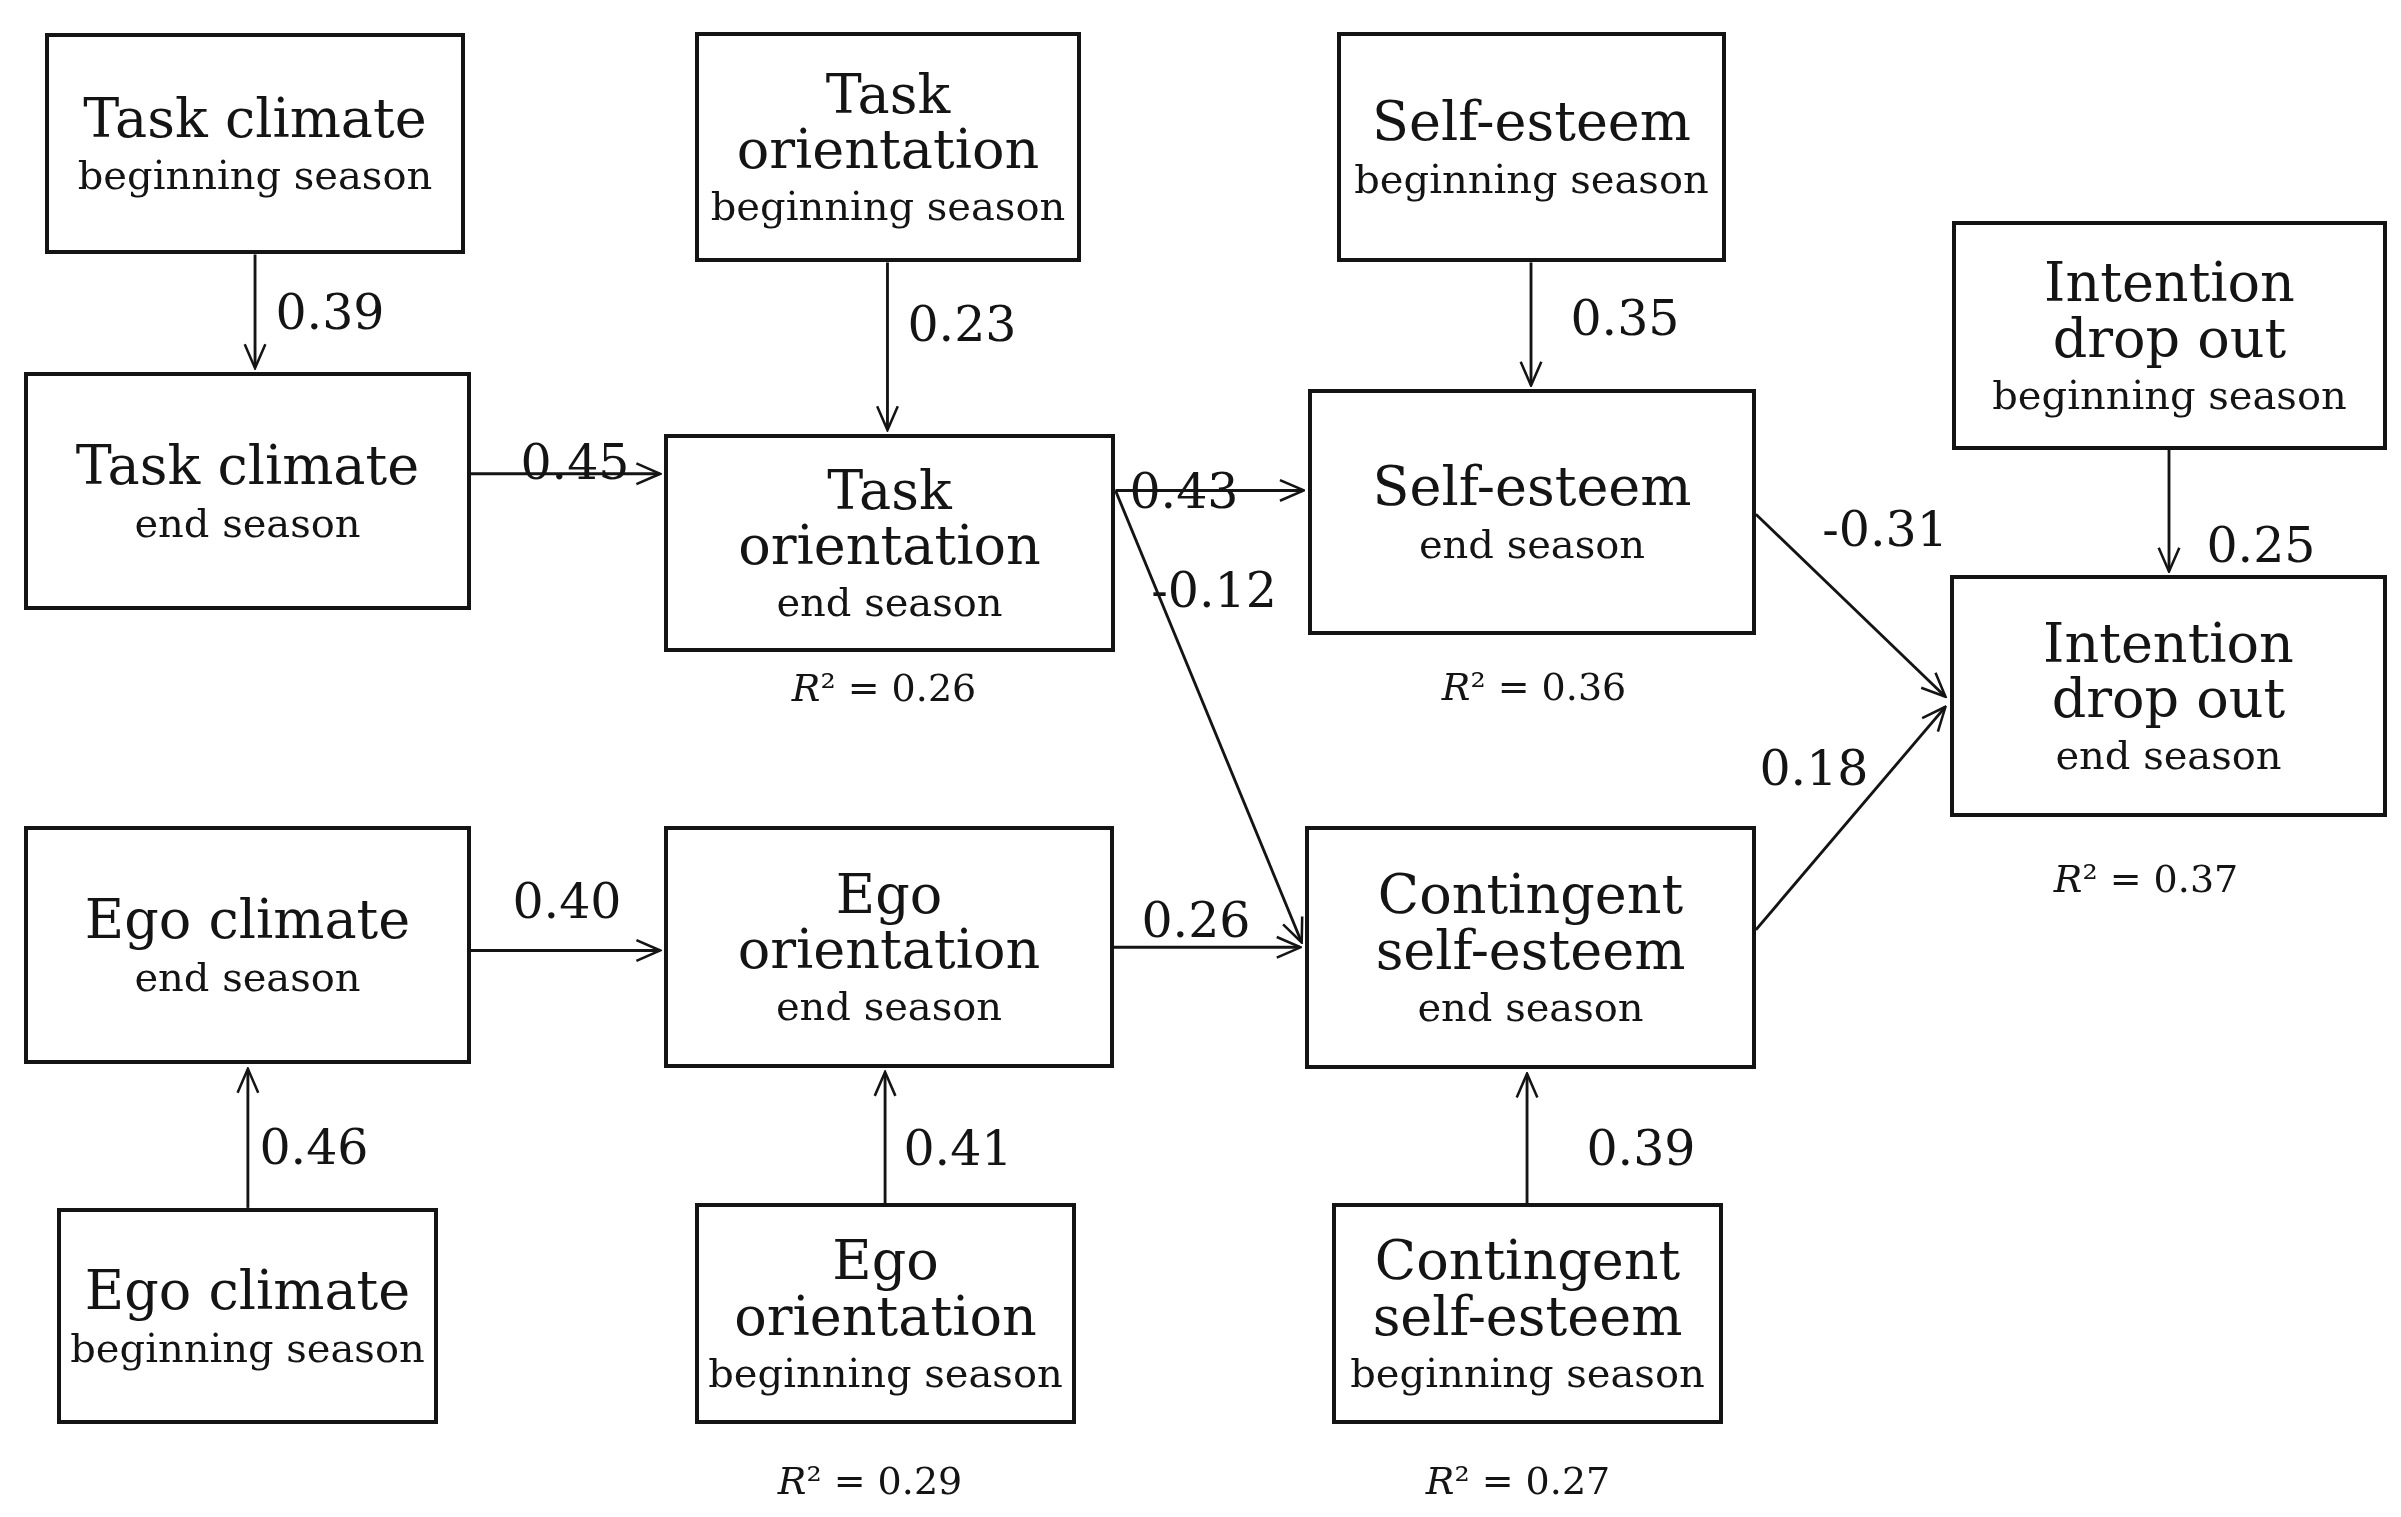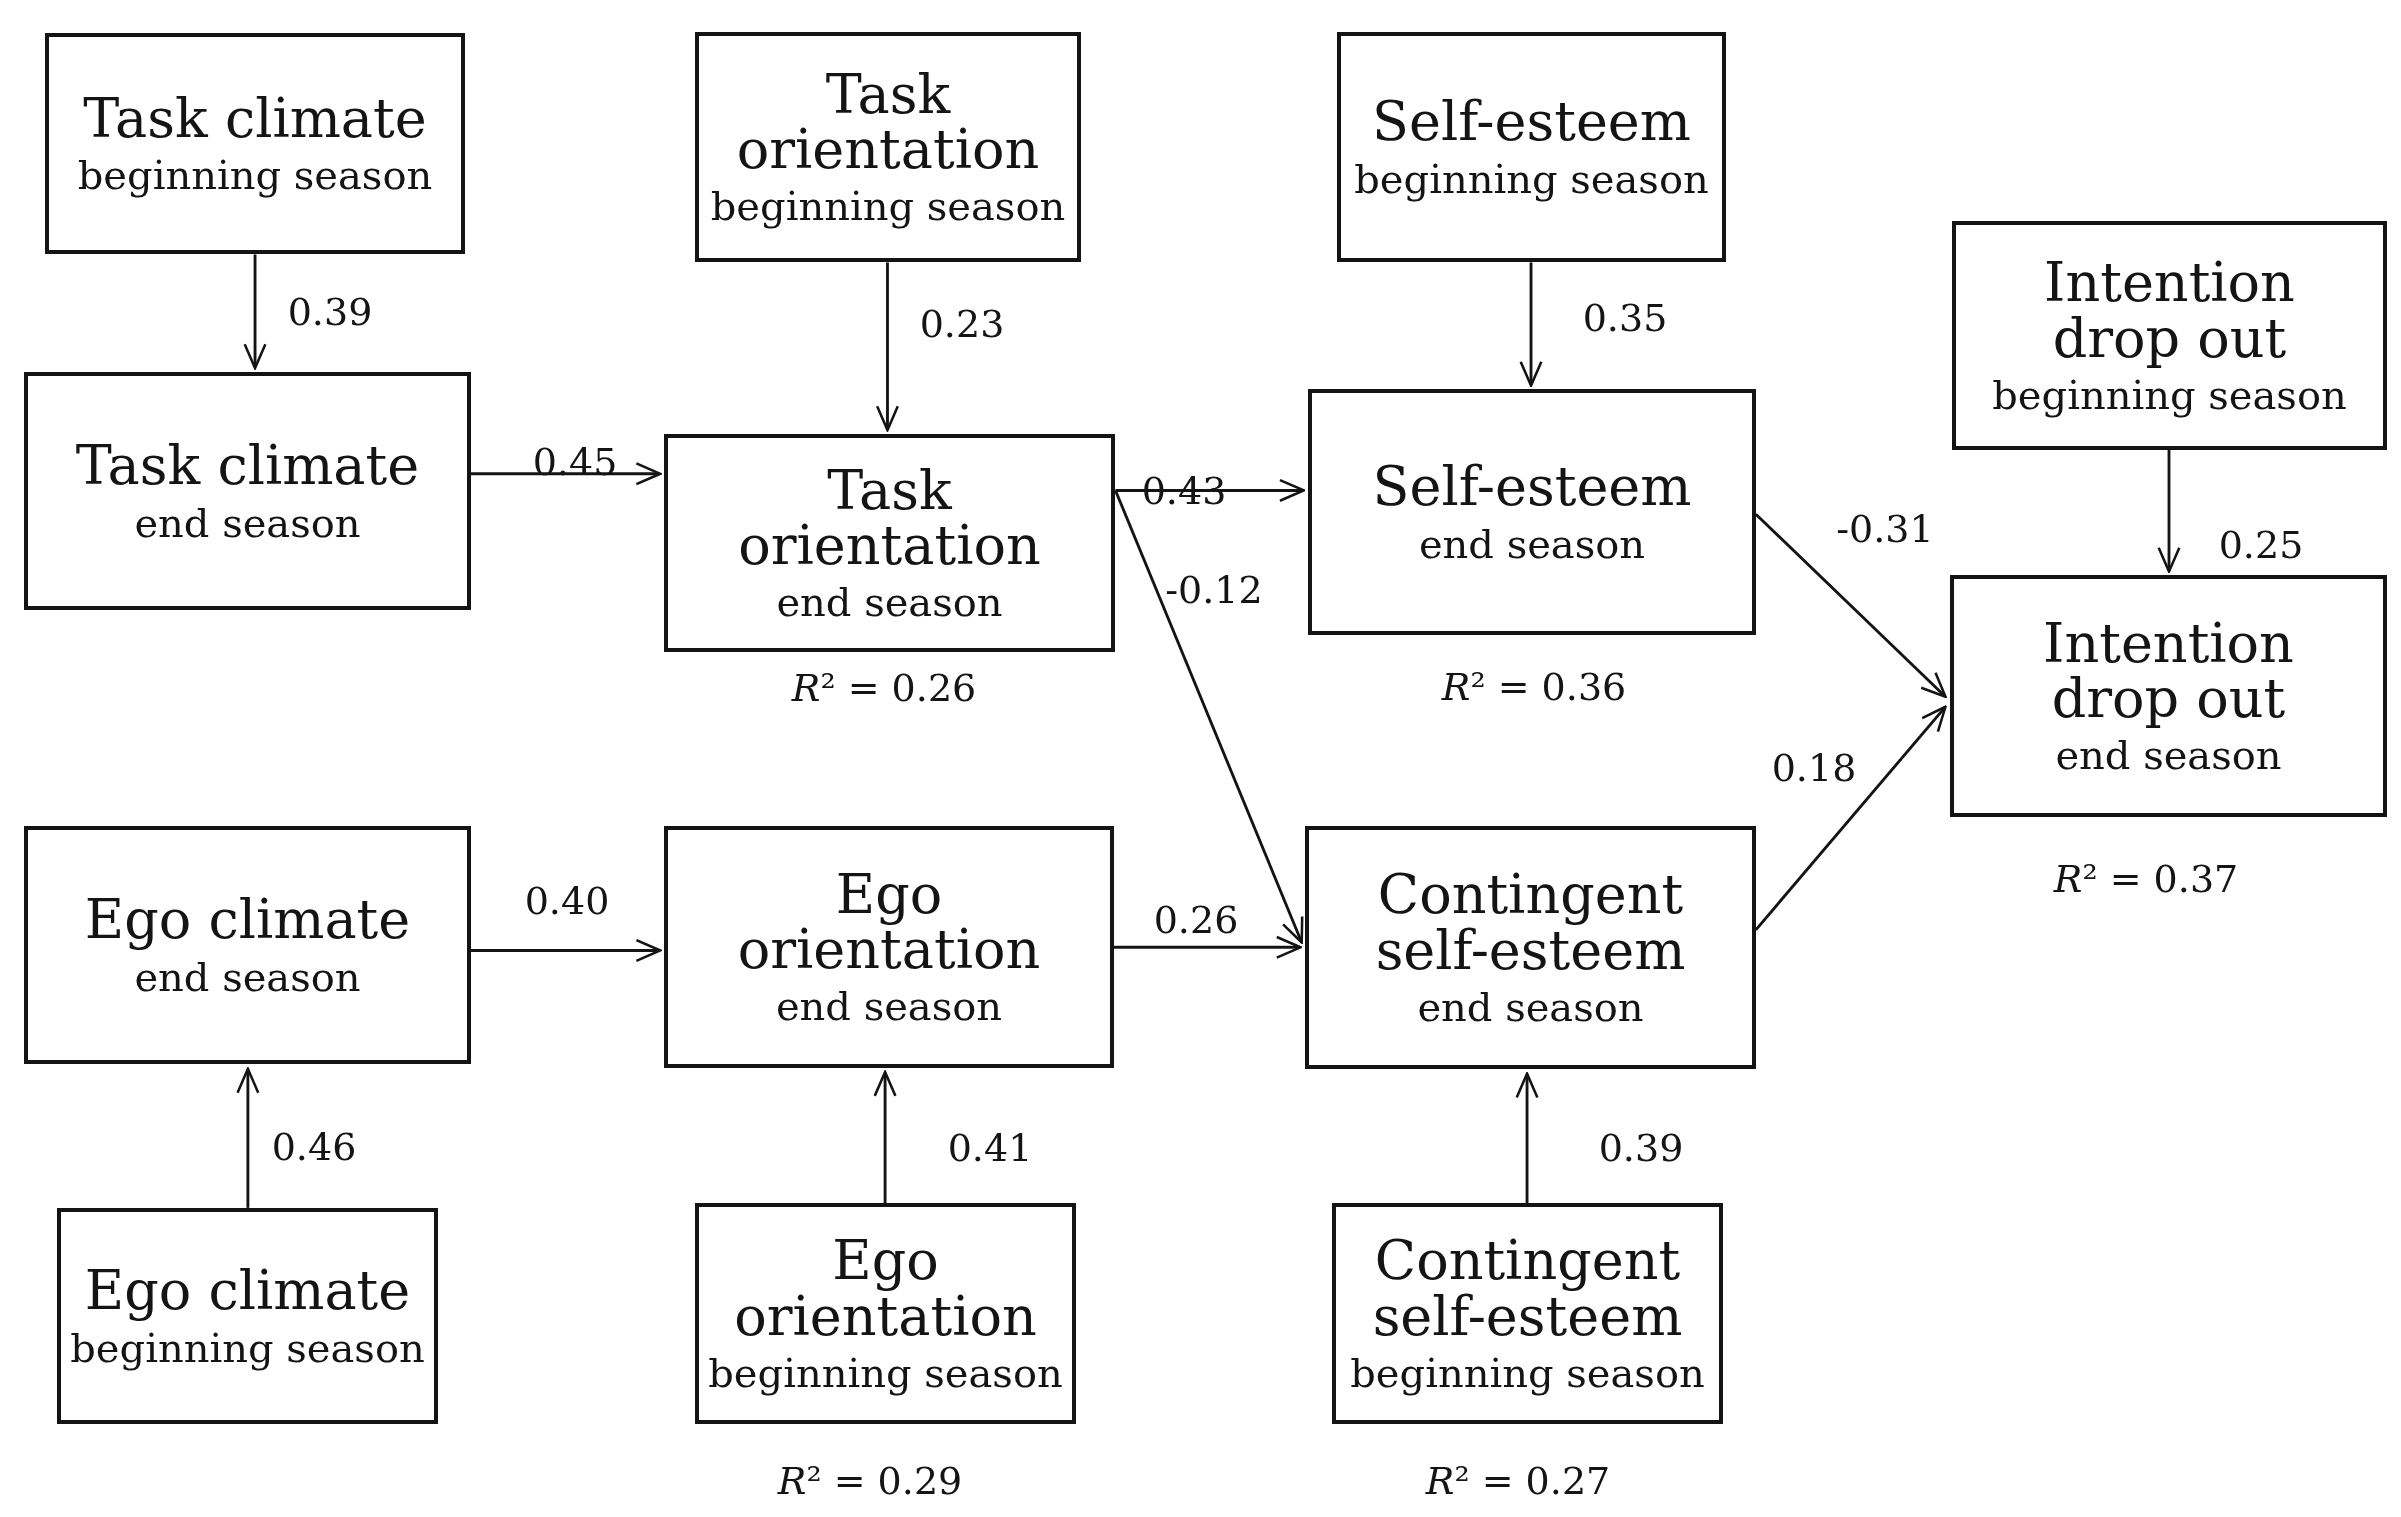--- a/index.html
+++ b/index.html
@@ -34,21 +34,21 @@
     line-height: 1.02;
     white-space: nowrap;
   }
   .node .subtitle {
     font-size: 40px;
     line-height: 1.05;
     white-space: nowrap;
   }
   .coef {
     position: absolute;
-    font-size: 38px;
+    font-size: 49px;
     line-height: 1;
     transform: translate(-50%, -50%);
     white-space: nowrap;
     background: transparent;
   }
   .r2 {
     position: absolute;
     font-size: 38px;
     line-height: 1;
     transform: translate(-50%, -50%);
@@ -178,21 +178,21 @@
     <div class="coef" style="left: 1625px; top: 318px;">0.35</div>
     <div class="coef" style="left: 2261px; top: 545px;">0.25</div>
     <div class="coef" style="left: 575px; top: 432px; margin-top: 30px;">0.45</div>
     <div class="coef" style="left: 1184px; top: 447px; margin-top: 44px;">0.43</div>
     <div class="coef" style="left: 1214px; top: 590px;">-0.12</div>
     <div class="coef" style="left: 567px; top: 901px;">0.40</div>
     <div class="coef" style="left: 1196px; top: 920px;">0.26</div>
     <div class="coef" style="left: 1885px; top: 529px;">-0.31</div>
     <div class="coef" style="left: 1790px; top: 768px; margin-left: 24px;">0.18</div>
     <div class="coef" style="left: 314px; top: 1147px;">0.46</div>
-    <div class="coef" style="left: 958px; top: 1148px; margin-left: 32px;">0.41</div>
+    <div class="coef" style="left: 958px; top: 1148px;">0.41</div>
     <div class="coef" style="left: 1641px; top: 1148px;">0.39</div>
     <div class="r2" style="left: 884px; top: 688px;">R² = 0.26</div>
     <div class="r2" style="left: 1534px; top: 687px;">R² = 0.36</div>
     <div class="r2" style="left: 2146px; top: 879px;">R² = 0.37</div>
     <div class="r2" style="left: 870px; top: 1481px;">R² = 0.29</div>
     <div class="r2" style="left: 1518px; top: 1481px;">R² = 0.27</div>
   </div>
 
 
 </body></html>

